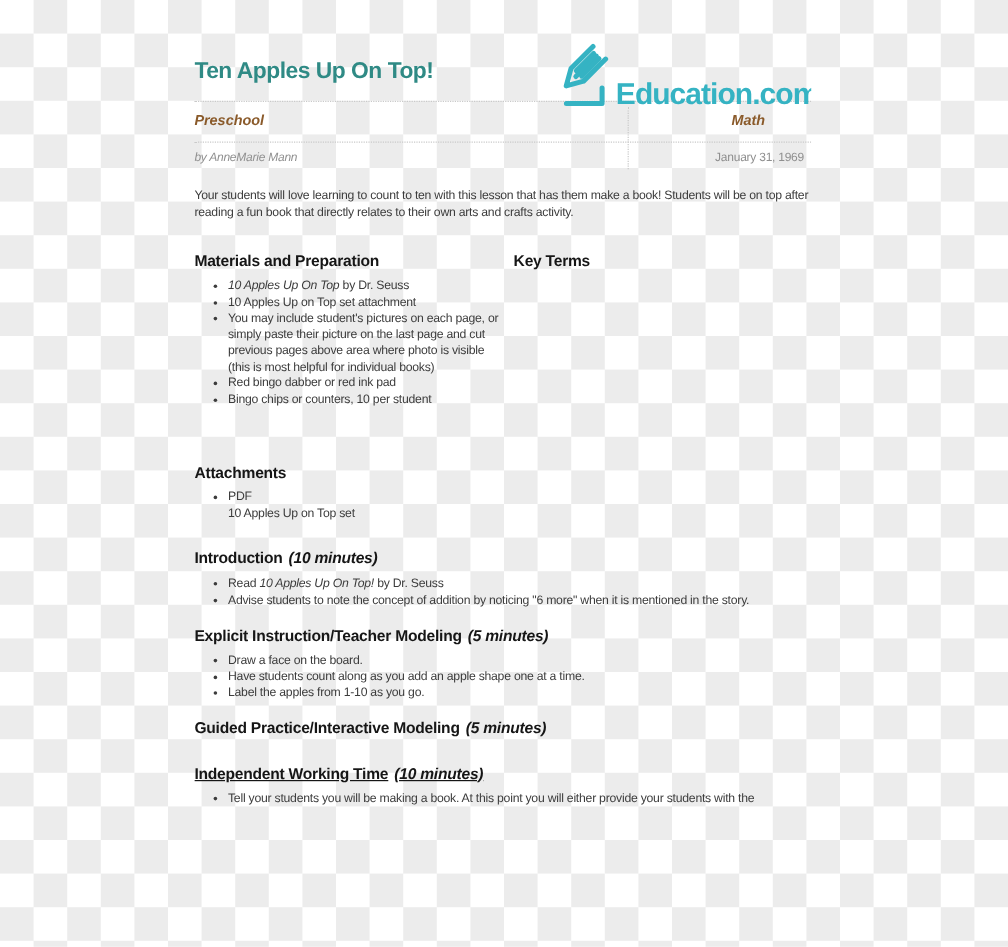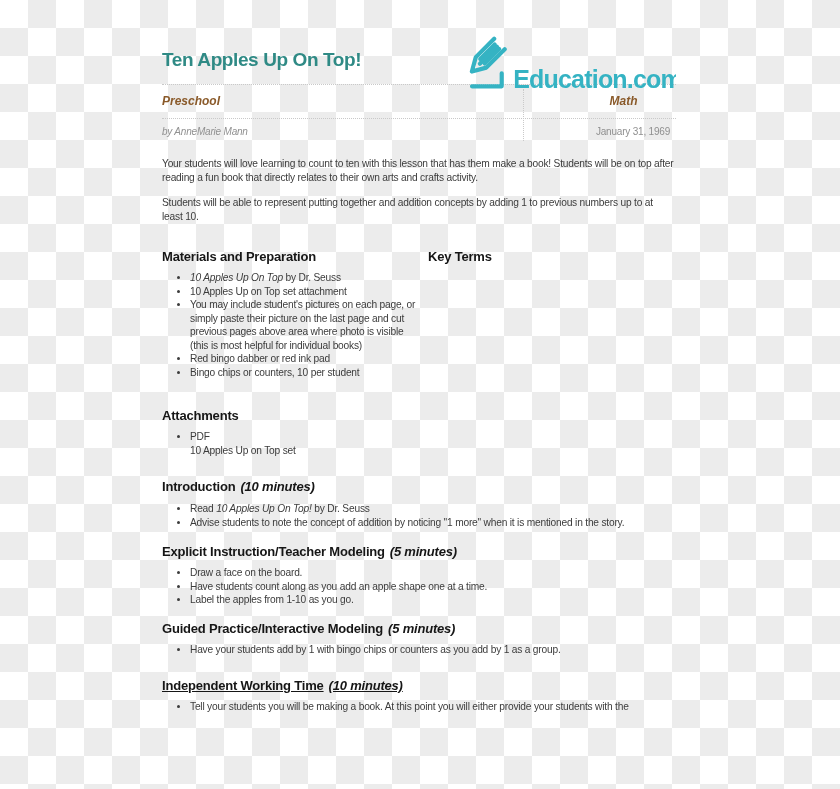--- a/index.html
+++ b/index.html
@@ -29,21 +29,21 @@
   .row2{height:26px;}
   .cell-left{width:361px;}
   .cell-right{flex:1;}
   .grade,.subject{font-weight:bold;font-style:italic;font-size:12px;color:#8a5a2a;letter-spacing:0;}
   .subject-wrap{text-align:center;}
   .byline{font-style:italic;font-size:10px;color:#909090;}
   .date-wrap{text-align:right;padding-right:6px;}
   .date{font-size:10px;color:#8f8f8f;}
   .lede{margin:12px 0 0;}
   h2{margin:25px 0 0;font-size:13px;line-height:15px;color:#161616;letter-spacing:-0.2px;font-weight:bold;}
-  h2.attach{margin-top:29px;}
+  h2.attach{margin-top:46px;}
   .para{margin:12px 0 0;}
   .two-col{display:flex;margin-top:26px;}
   .col-left{width:266px;}
   .col-right{flex:1;}
   .two-col h2{margin:0;}
   ul{margin:7px 0 0;padding-left:28px;}
   li{margin:0;}
   li::marker{color:#3c3c3c;}
   .col-left ul{width:228px;}
   h3{margin:22px 0 0;font-size:13px;line-height:16px;color:#161616;letter-spacing:-0.2px;font-weight:bold;}
@@ -95,21 +95,20 @@
           <span class="byline">by AnneMarie Mann</span>
         </div>
         <div class="cell-right date-wrap">
           <span class="date">January 31, 1969</span>
         </div>
       </div>
     </div>
 
     <p class="lede">Your students will love learning to count to ten with this lesson that has them make a book! Students will be on top after reading a fun book that directly relates to their own arts and crafts activity.</p>
 
-    <p class="para">Students will be able to represent putting together and addition concepts by adding 1 to previous numbers up to at least 10.</p>
 
     <div class="two-col">
       <div class="col-left">
         <h2>Materials and Preparation</h2>
         <ul>
           <li><i>10 Apples Up On Top</i><span> by Dr. Seuss</span></li>
           <li><i></i><span>10 Apples Up on Top set attachment</span></li>
           <li><i></i><span>You may include student's pictures on each page, or simply paste their picture on the last page and cut previous pages above area where photo is visible (this is most helpful for individual books)</span></li>
           <li><i></i><span>Red bingo dabber or red ink pad</span></li>
           <li><i></i><span>Bingo chips or counters, 10 per student</span></li>
@@ -124,34 +123,31 @@
     <ul>
       <li>
         <div>PDF</div>
         <div>10 Apples Up on Top set</div>
       </li>
     </ul>
 
     <h3><span>Introduction</span><span class="time">(10 minutes)</span></h3>
     <ul>
       <li><span>Read </span><i>10 Apples Up On Top!</i><span> by Dr. Seuss</span></li>
-      <li><span>Advise students to note the concept of addition by noticing "1 more" when it is mentioned in the story.</span><i></i><span></span></li>
+      <li><span>Advise students to note the concept of addition by noticing "6 more" when it is mentioned in the story.</span><i></i><span></span></li>
     </ul>
 
     <h3 class="tight"><span>Explicit Instruction/Teacher Modeling</span><span class="time">(5 minutes)</span></h3>
     <ul class="mt6">
       <li><span>Draw a face on the board.</span></li>
       <li><span>Have students count along as you add an apple shape one at a time.</span></li>
       <li><span>Label the apples from 1-10 as you go.</span></li>
     </ul>
 
     <h3 class="tight2"><span>Guided Practice/Interactive Modeling</span><span class="time">(5 minutes)</span></h3>
-    <ul class="mt6">
-      <li><span>Have your students add by 1 with bingo chips or counters as you add by 1 as a group.</span></li>
-    </ul>
 
     <h3 class="tight3"><span>Independent Working Time</span><span class="time">(10 minutes)</span></h3>
     <ul class="mt6">
       <li><span>Tell your students you will be making a book. At this point you will either provide your students with the</span></li>
     </ul>
 
   </div>
 </div>
 
 </body></html>

